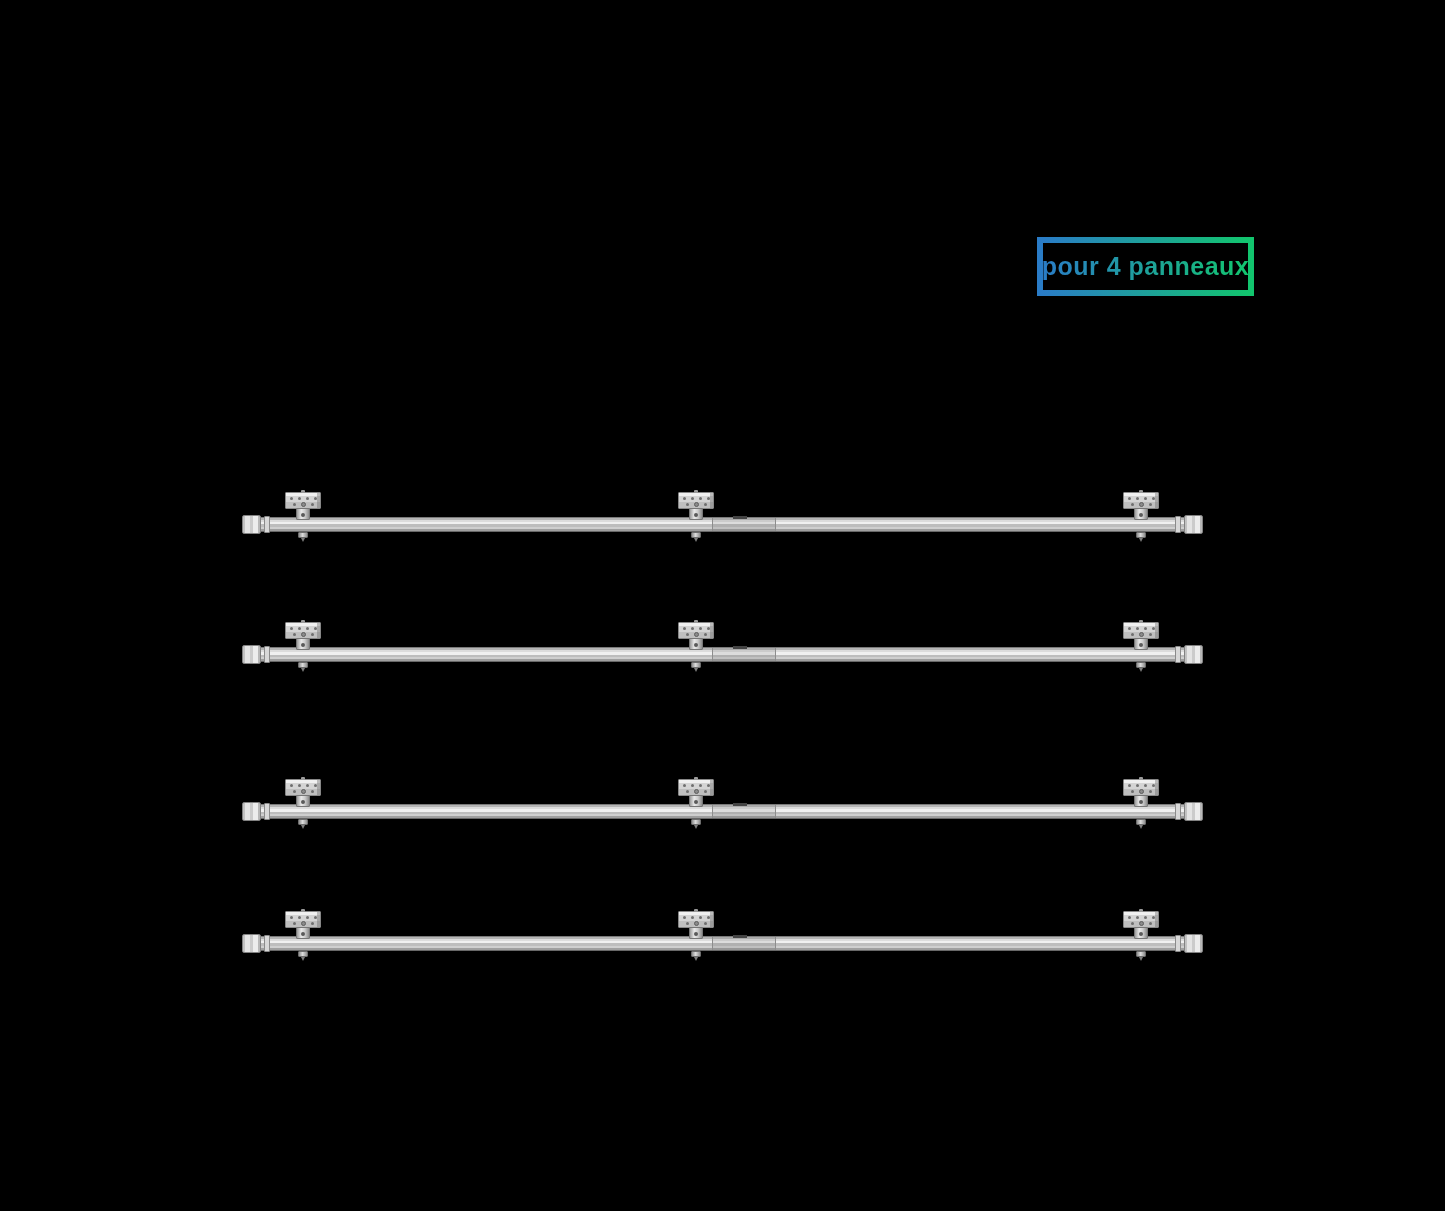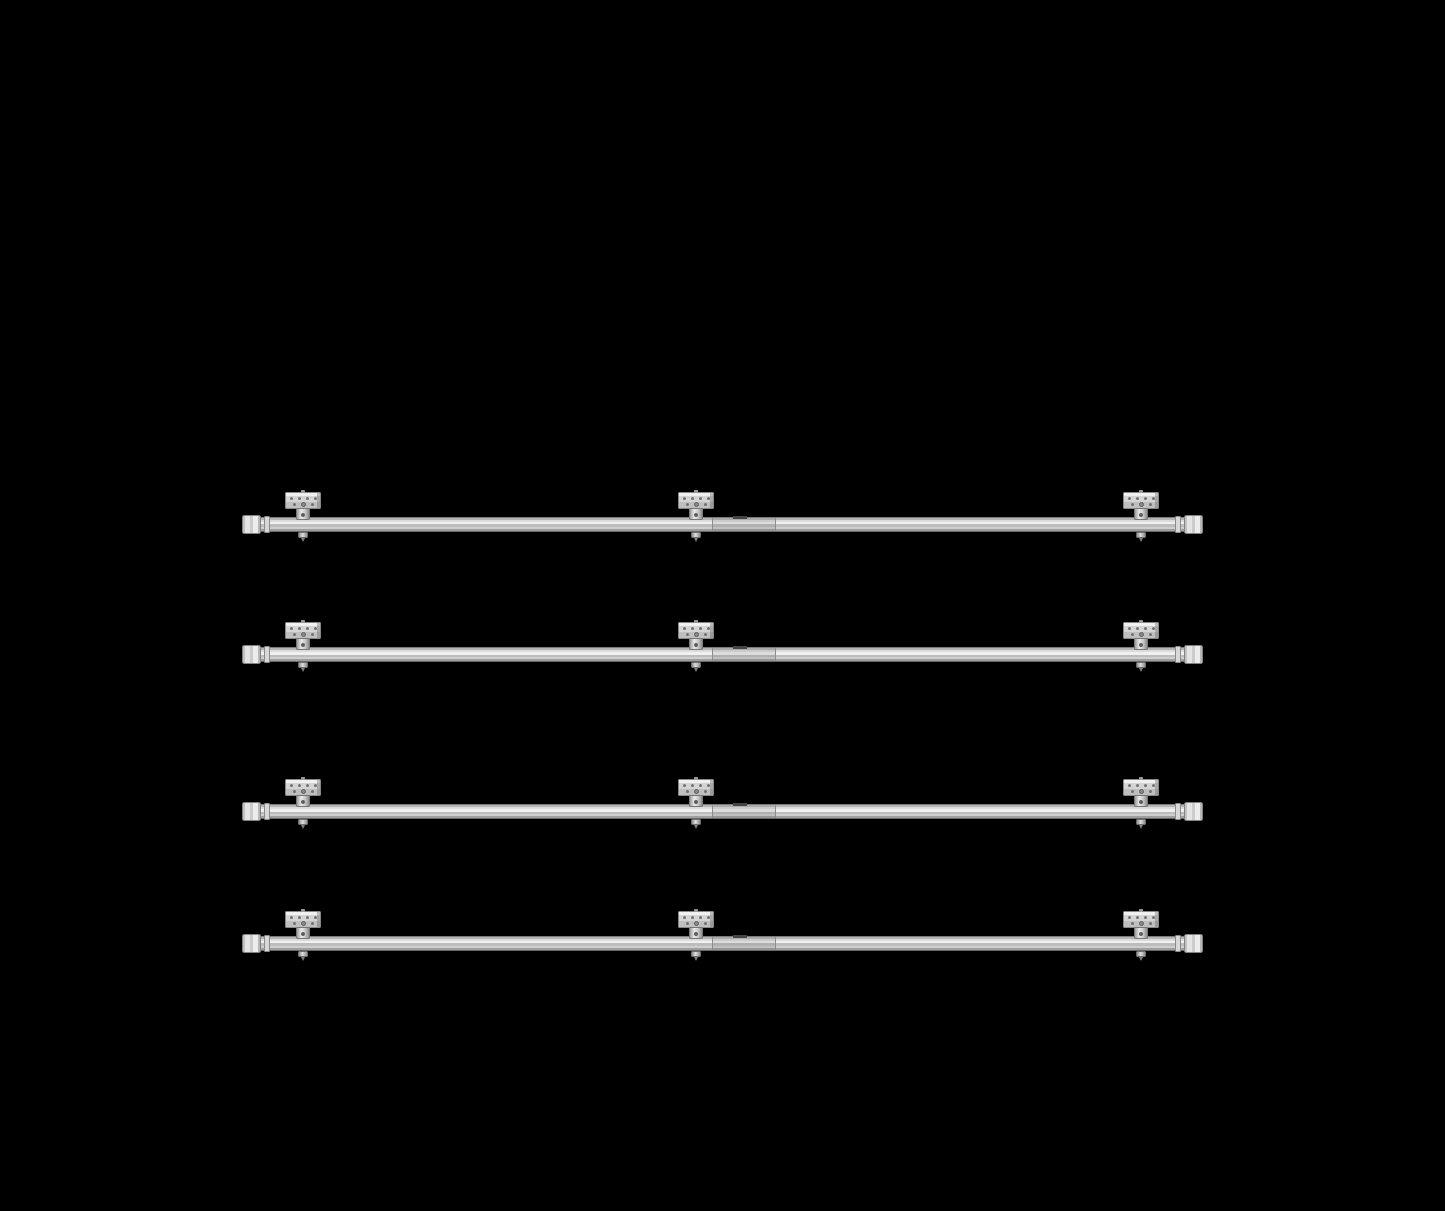--- a/index.html
+++ b/index.html
@@ -186,20 +186,23 @@
     width: 4px; height: 4px;
     background: #7d7d7d;
     clip-path: polygon(0 0, 100% 0, 50% 100%);
   }
 </style>
 </head>
 <body>
 
 <div class="stage">
 
+  <div class="badge">
+    <span class="badge-label">pour 4 panneaux</span>
+  </div>
 
   <div class="rails-group">
   <div class="rail-row">
     <div class="rail-bar"></div>
     <div class="splice"></div>
     <div class="cap left"></div>
     <div class="cap right"></div>
     <div class="ring left"></div>
     <div class="ring right"></div>
 

